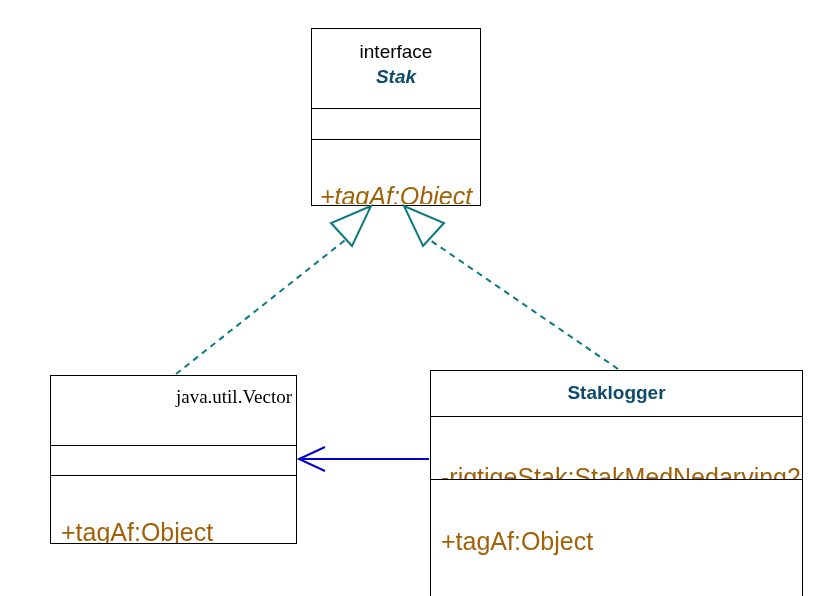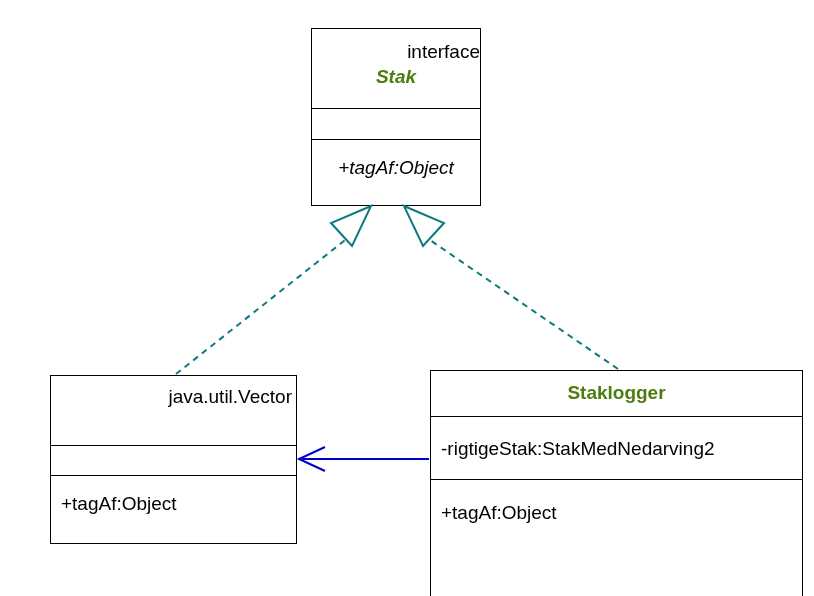--- a/index.html
+++ b/index.html
@@ -31,55 +31,56 @@
     overflow: hidden;
   }
   .compartment + .compartment {
     border-top: 1px solid #000000;
   }
   .cls-name {
     display: block;
     text-align: center;
     font-size: 19px;
     line-height: 25px;
-    color: #4d7c0f;
+    color: #0c4a6e;
     white-space: nowrap;
   }
   .cls-stereo {
     display: block;
-    text-align: right;
+    text-align: center;
     font-size: 19px;
     line-height: 25px;
     color: #000000;
     white-space: nowrap;
   }
   .bold { font-weight: bold; }
   .italic { font-style: italic; }
   .right-al { text-align: right; padding-right: 4px; }
   .member {
     display: block;
     text-align: left;
-    font-size: 19px;
+    font-size: 25px;
     line-height: 26px;
-    color: #000000;
+    color: #a16207;
     padding-left: 10px;
     white-space: nowrap;
+    margin-top: 28px;
   }
   .member.italic { font-style: italic; }
   .member.center-item { text-align: center; padding-left: 0; }
 
   
   #iface-box { left: 311px; top: 28px; width: 170px; height: 178px; }
   #iface-head { height: 79px; padding-top: 10px; }
   #iface-attrs { height: 31px; }
   #iface-ops { height: 65px; padding-top: 15px; }
 
   
   #left-box { left: 50px; top: 375px; width: 247px; height: 169px; }
-  #left-head { height: 69px; padding-top: 8px; }
+  #left-head { height: 69px; padding-top: 8px; font-family: Liberation Serif, serif; }
   #left-attrs { height: 30px; }
   #left-ops { height: 68px; padding-top: 15px; }
 
   
   #right-box { left: 430px; top: 370px; width: 373px; height: 243px; }
   #right-head { height: 45px; padding-top: 9px; }
   #right-attrs { height: 63px; padding-top: 19px; }
   #right-ops { height: 104px; padding-top: 20px; }
 
   

